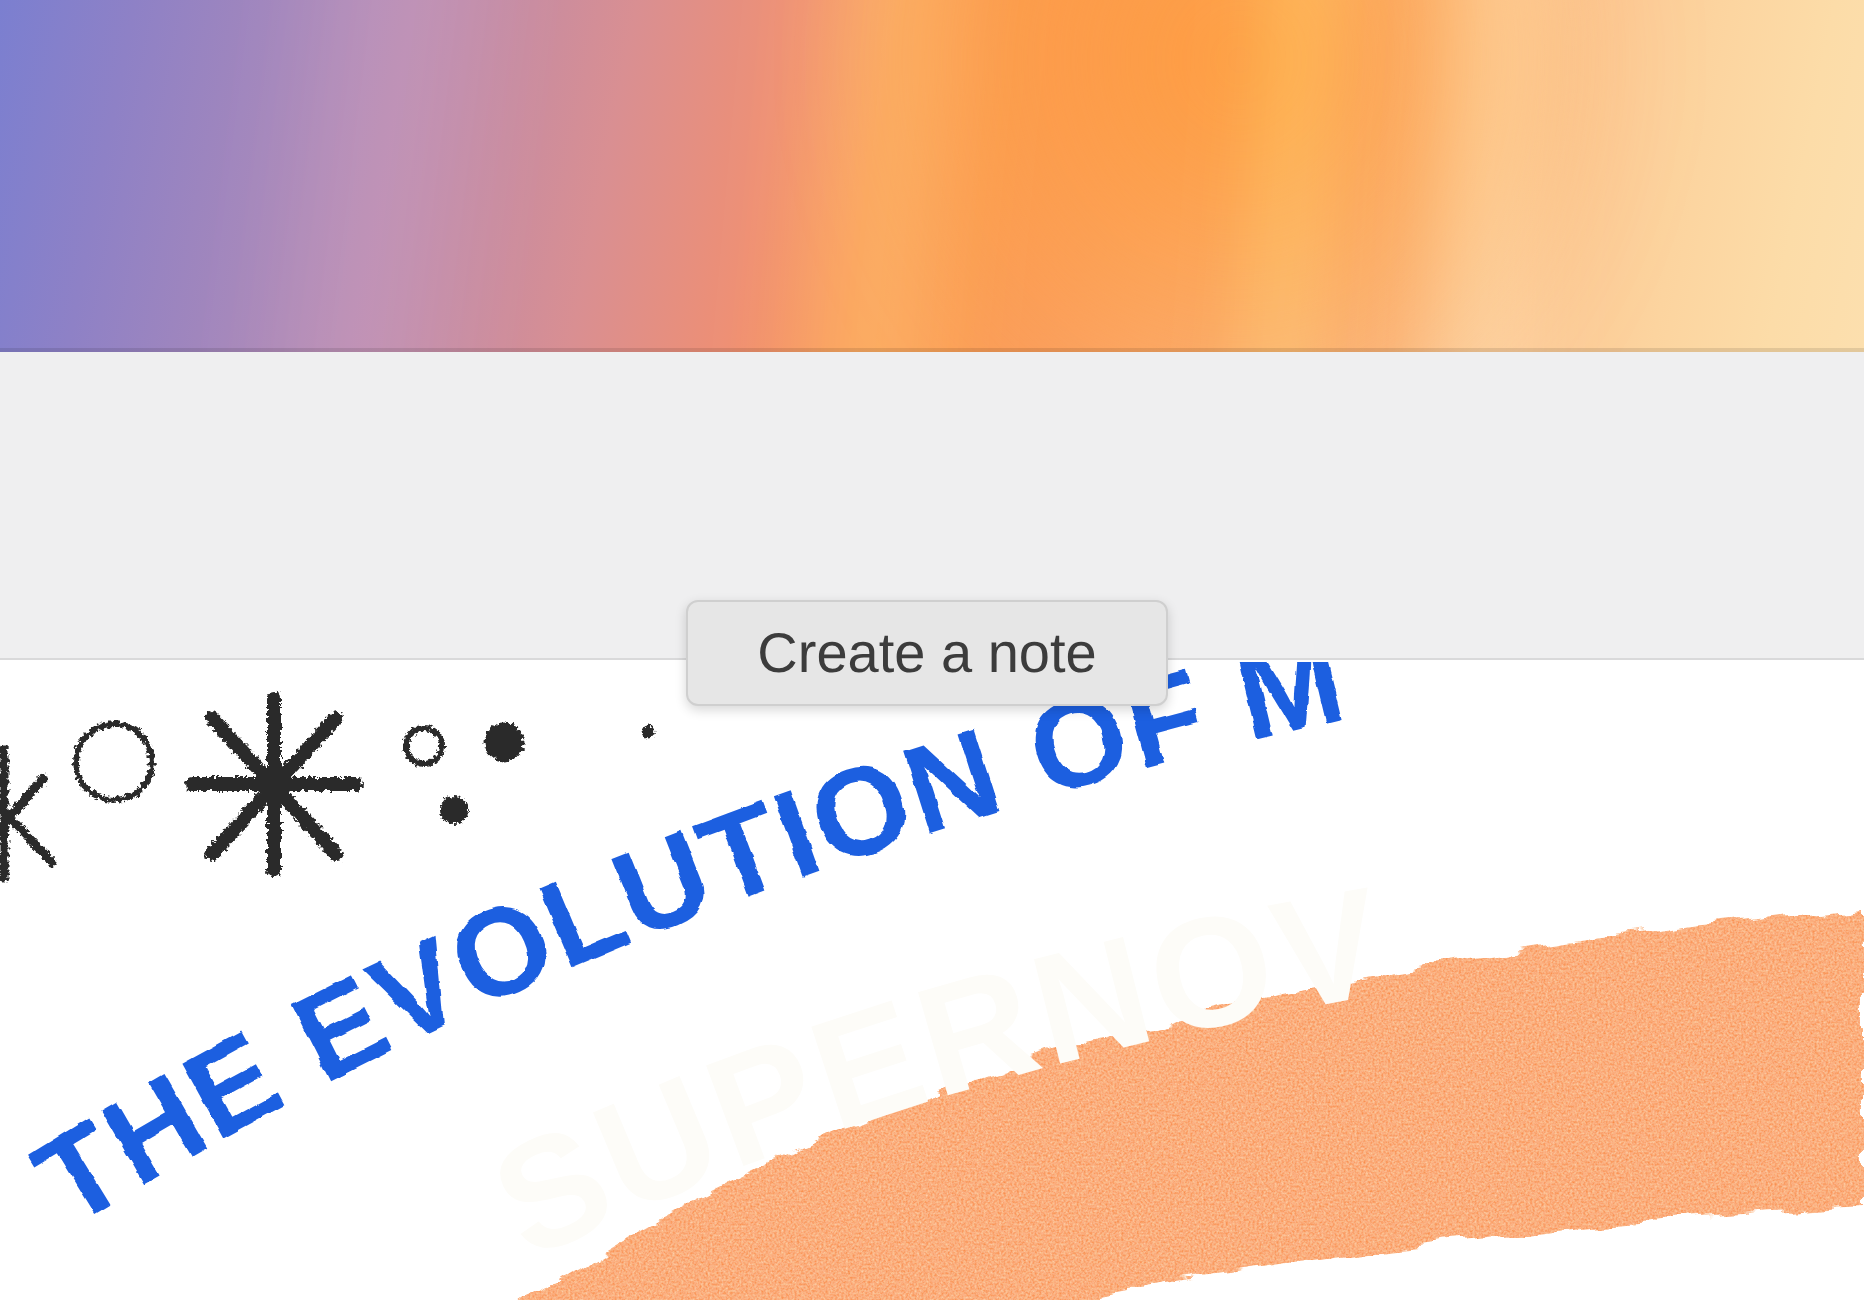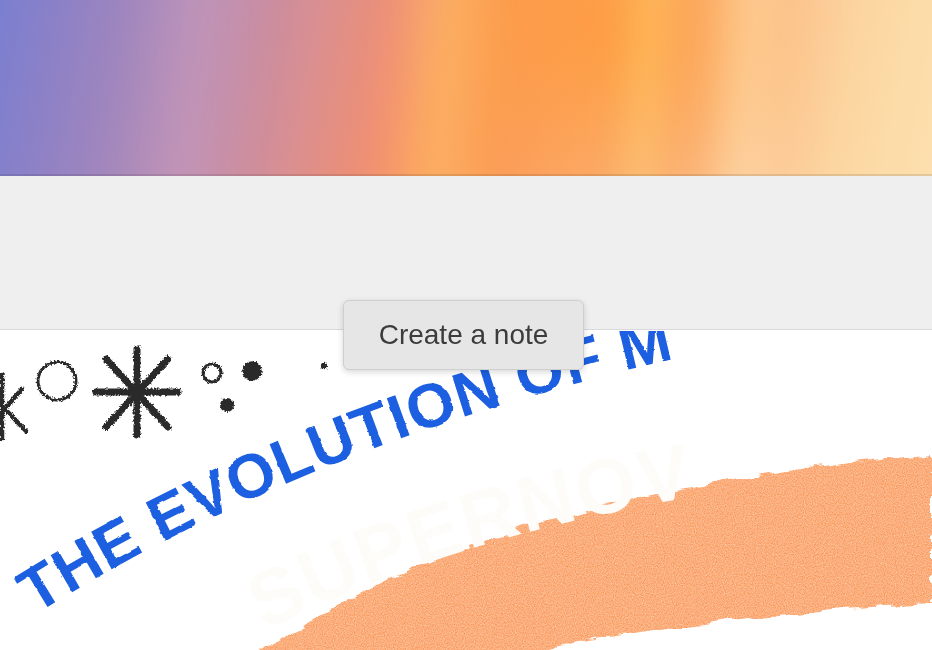--- a/index.html
+++ b/index.html
@@ -120,21 +120,21 @@
     letter-spacing: -1px;
     line-height: 1;
   }
 
   
   .tooltip {
     position: absolute;
     left: 343px;
     top: 300px;
     width: 241px;
-    height: 70px;
+    height: 53px;
     background: #e6e6e6;
     border: 1px solid #cfcfcf;
     border-radius: 6px;
     box-shadow: 0 2px 6px rgba(0,0,0,.16);
     display: flex;
     align-items: center;
     justify-content: center;
     z-index: 30;
   }
   .tooltip-label {

